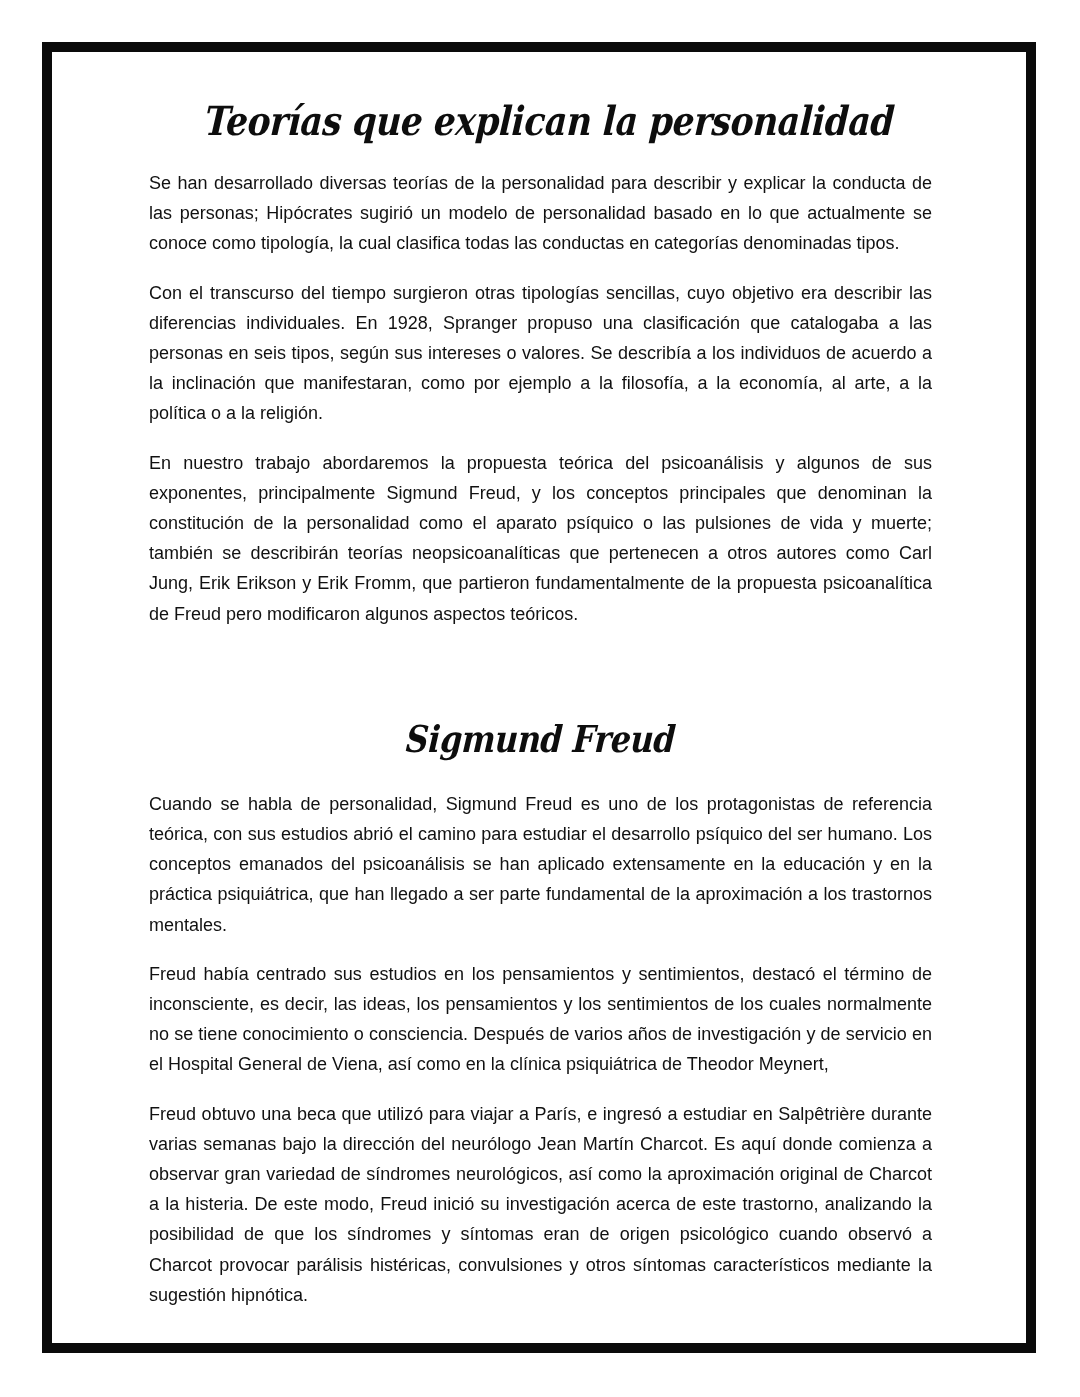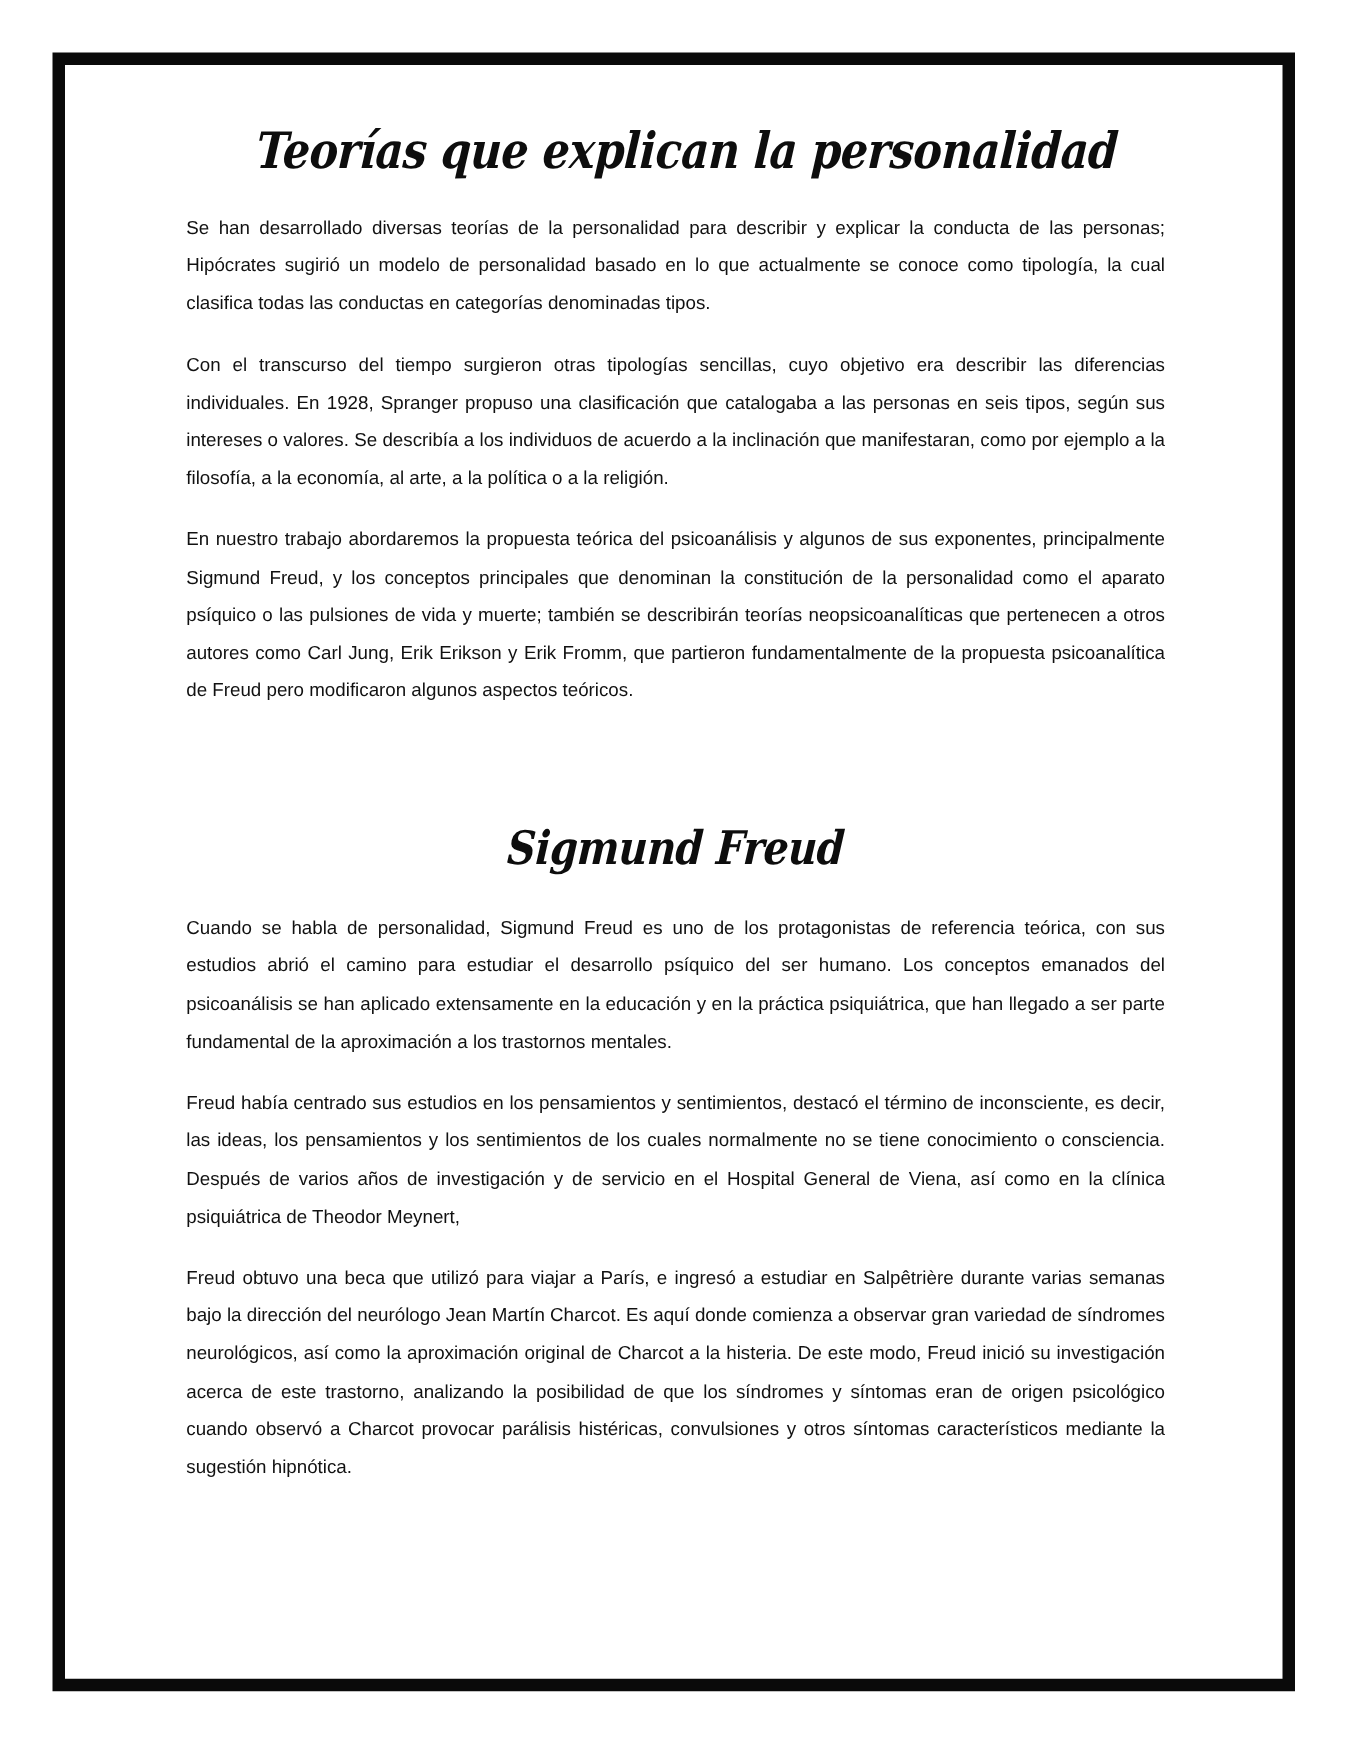--- a/index.html
+++ b/index.html
@@ -72,21 +72,21 @@
     font-size: 37px;
     margin: 0;
     padding-top: 72px;
     padding-bottom: 30px;
   }
 
   
   .doc-paragraph {
     margin: 0 0 19px 0;
     font-family: "Liberation Sans", sans-serif;
-    font-size: 15px;
+    font-size: 18px;
     line-height: 30.2px;
     color: #111111;
     text-align: justify;
     text-justify: inter-word;
     hyphens: none;
   }
 
   .doc-paragraph:last-child {
     margin-bottom: 0;
   }

